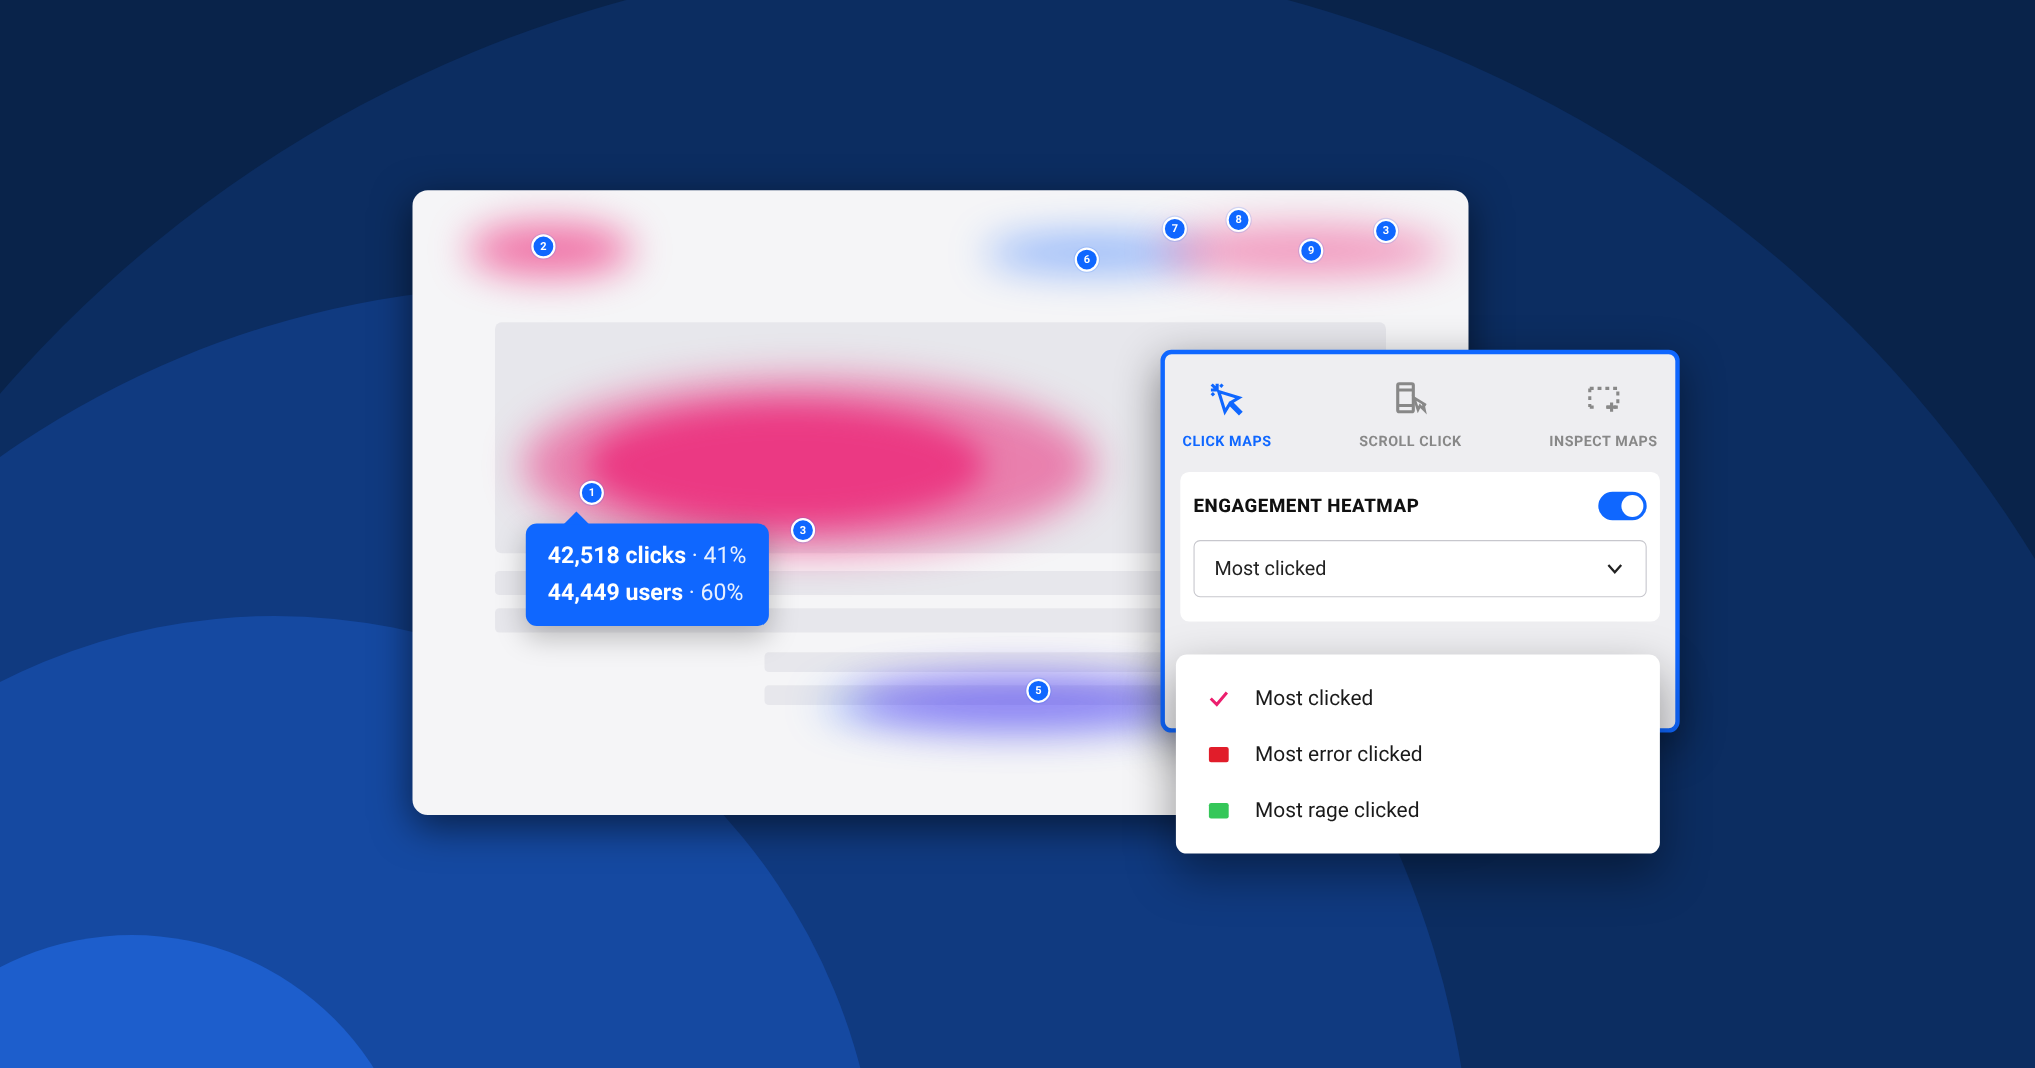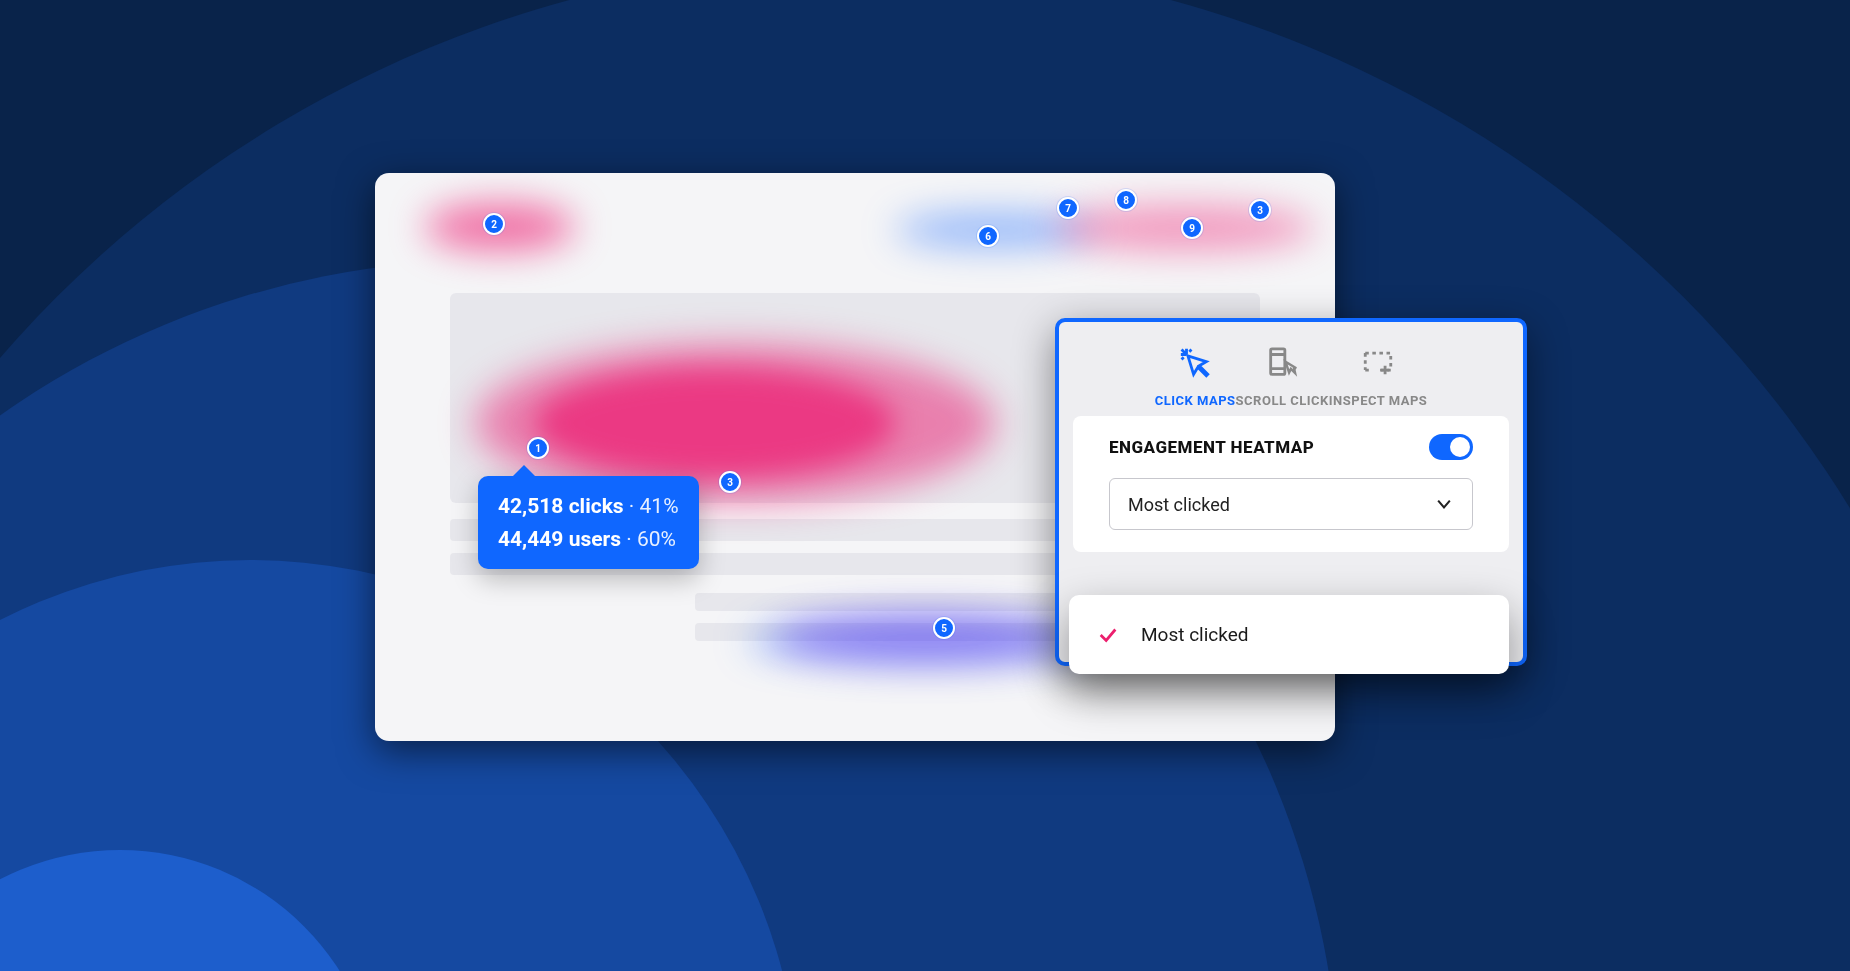--- a/index.html
+++ b/index.html
@@ -104,41 +104,41 @@
     left: 1055px; top: 318px;
     width: 472px; height: 348px;
     background: #eeeef1;
     border: 4px solid #0f67ff;
     border-radius: 10px;
     box-shadow: 0 12px 40px rgba(0,0,0,0.45);
     padding-top: 18px;
   }
   .tabs {
     display: flex;
-    justify-content: center;
-    padding: 6px 16px 8px;
+    justify-content: space-between;
+    padding: 6px 16px 20px;
   }
   .tab {
     display: flex; flex-direction: column; align-items: center;
     gap: 10px;
     font-size: 13px;
     font-weight: 700;
     letter-spacing: 0.5px;
     color: #888;
     cursor: pointer;
   }
   .tab svg { width: 34px; height: 34px; stroke: #888; fill: none; stroke-width: 2; }
   .tab.active { color: #0f67ff; }
   .tab.active svg { stroke: #0f67ff; }
 
   .card {
     background: #fff;
     margin: 0 14px;
     border-radius: 8px;
-    padding: 18px 36px 22px;
+    padding: 18px 12px 22px;
   }
   .card-header {
     display: flex; justify-content: space-between; align-items: center;
     margin-bottom: 18px;
   }
   .card-title {
     font-size: 17px; font-weight: 800; letter-spacing: 0.5px; color: #111;
   }
   .toggle {
     width: 44px; height: 26px; background: #0f67ff; border-radius: 13px;
@@ -275,13 +275,25 @@
 
 <div class="dropdown">
   <div class="dd-item">
     <span class="dd-icon">
       <svg viewBox="0 0 24 24" width="22" height="22" fill="none" stroke="#ec1f6e" stroke-width="3">
           <path d="M4 12 L10 18 L20 6"></path>
         </svg>
     </span>
     <span>Most clicked</span>
   </div>
+  <div class="dd-item">
+    <span class="dd-icon">
+      <span class="mini-badge" style="background:#e11d2a;"></span>
+    </span>
+    <span>Most error clicked</span>
+  </div>
+  <div class="dd-item">
+    <span class="dd-icon">
+      <span class="mini-badge" style="background:#35c759;"></span>
+    </span>
+    <span>Most rage clicked</span>
+  </div>
 </div>
 
 </body></html>

